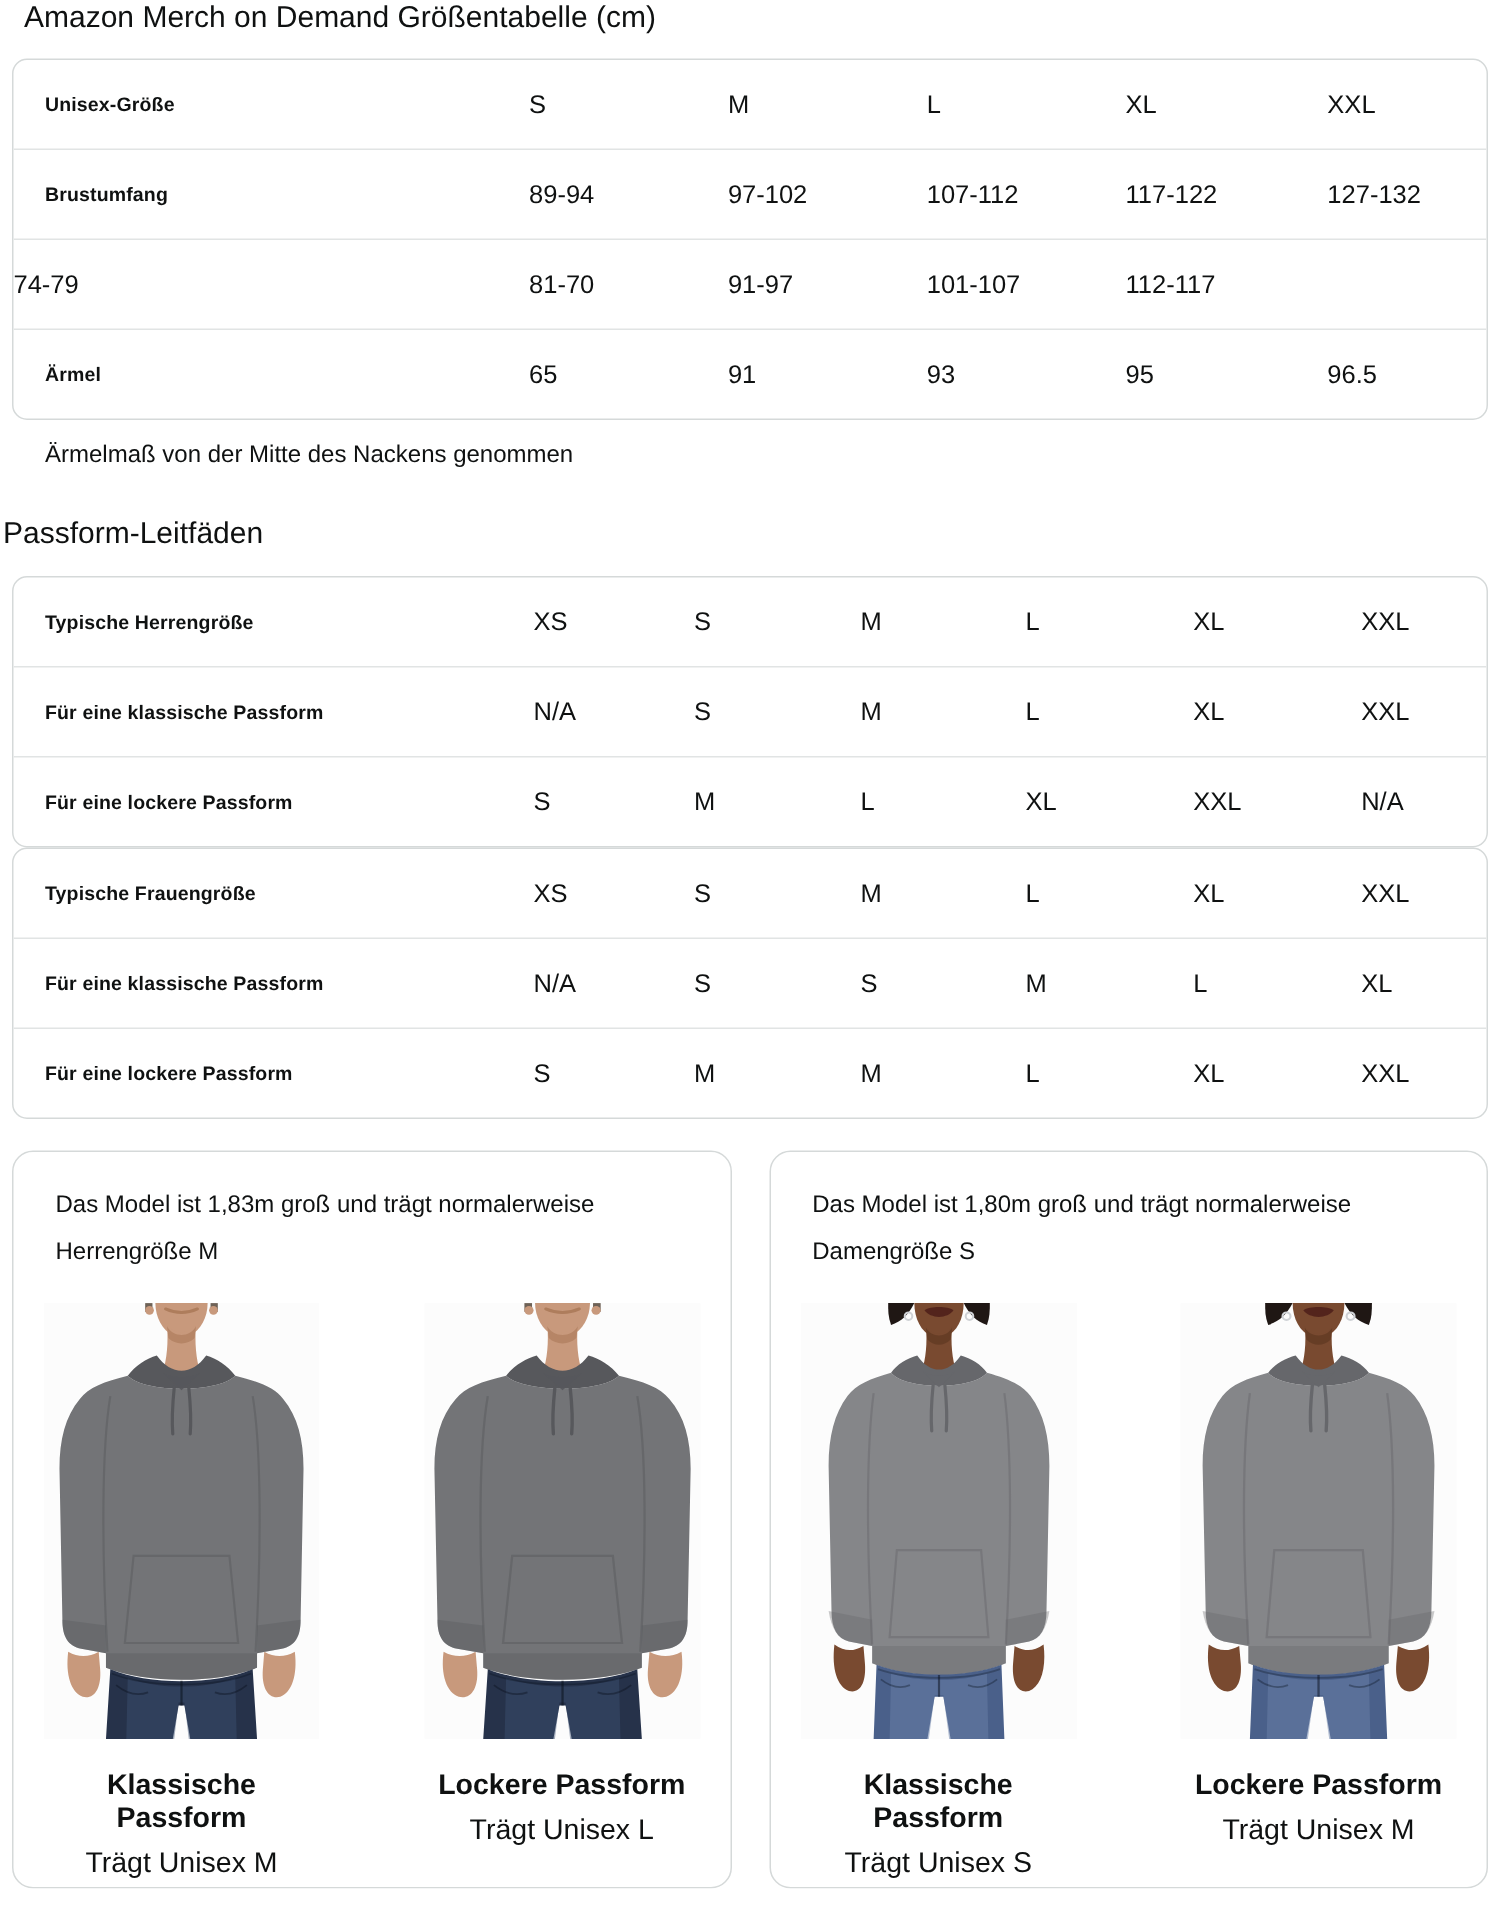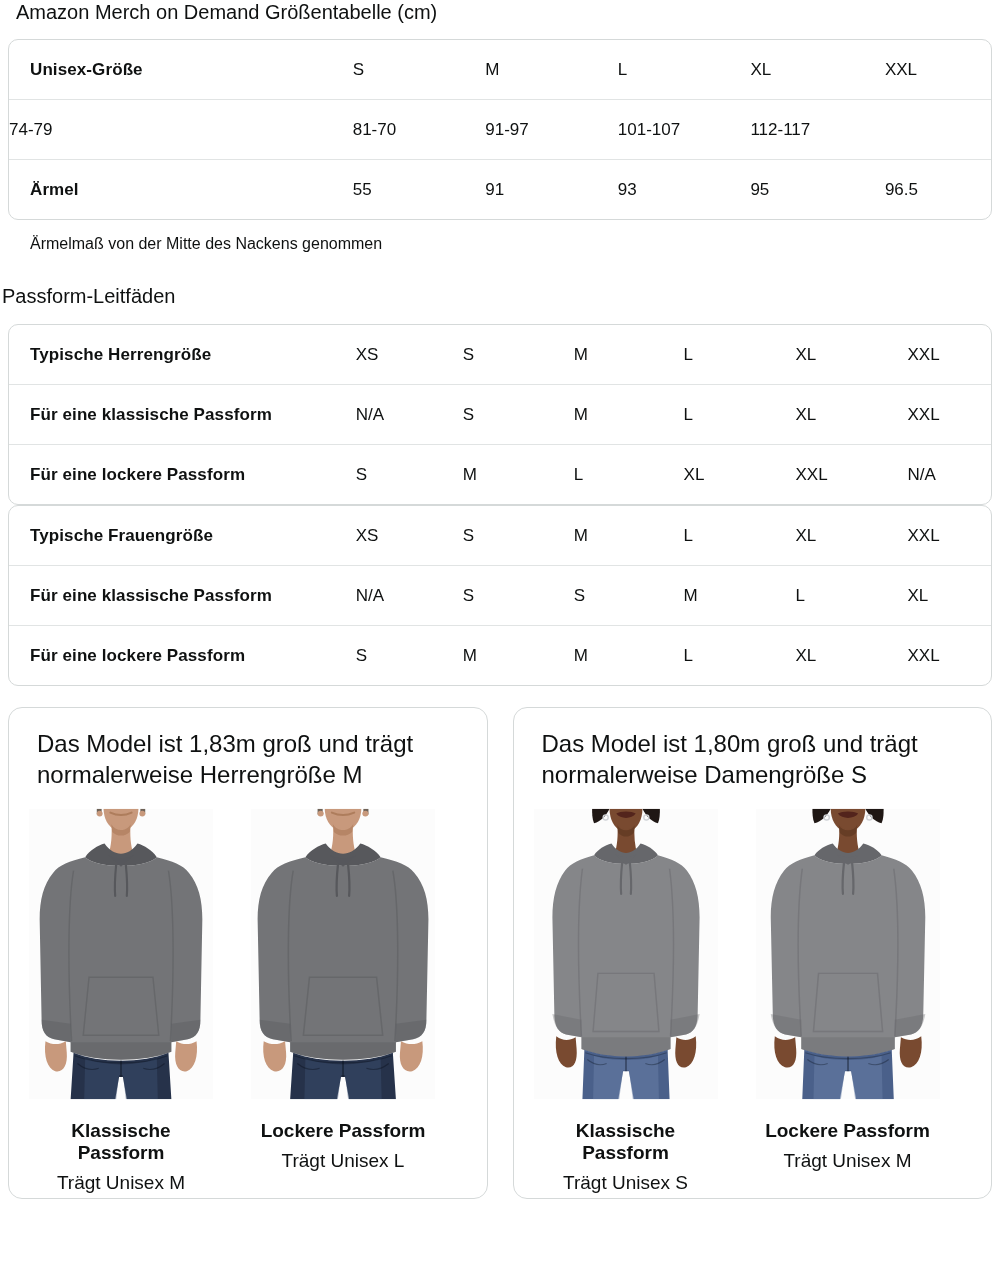--- a/index.html
+++ b/index.html
@@ -23,37 +23,37 @@
   }
   .trow{
     display:grid;
     align-items:center;
     min-height:59px;
     border-top:1px solid #E1E4E4;
   }
   .trow:first-child{border-top:none;}
   .t5{grid-template-columns:35% 13.5% 13.5% 13.5% 13.7% 10.8%;}
   .t6{grid-template-columns:35.3% 10.9% 11.3% 11.2% 11.4% 11.4% 8.5%;}
-  .tlabel{font-weight:700;font-size:17px;padding-left:21px;letter-spacing:.1px;}
+  .tlabel{font-weight:700;font-size:13px;padding-left:21px;letter-spacing:.1px;}
   .tcell{font-size:17px;}
   .note{font-size:16px;line-height:18px;padding:15px 0 0 2px;margin-left:28px;}
   .section-heading{font-size:20px;line-height:23px;font-weight:400;padding:32px 0 16px 2px;}
   .fitbox-gap{}
   .cards{display:flex;gap:25px;margin:21px 8px 0;}
   .card{
     flex:1;
     box-sizing:border-box;
     height:492px;
     border:1px solid #D5D9D9;
     border-radius:14px;
     padding:20px 20px 18px;
     background:#fff;
   }
-  .card-desc{font-size:24px;line-height:31px;margin:0 0 14px 8px;}
-  .photos{display:flex;justify-content:flex-start;gap:38px;}
+  .card-desc{font-size:16px;line-height:31px;margin:0 0 14px 8px;}
+  .photos{display:flex;justify-content:space-between;gap:38px;}
   .figure{display:flex;flex-direction:column;align-items:center;width:184px;}
   .photo-svg{width:184px;height:300px;display:block;}
   .cap-fit{font-weight:700;font-size:19px;line-height:22px;margin-top:16px;text-align:center;}
   .cap-size{font-size:19px;line-height:22px;margin-top:8px;text-align:center;}
   
   .male-photo{
     --skin:#c8997c; --skin-shadow:#a3714f; --hair:#4a3b2d; --lips:#a3714f;
     --hoodie:#737477; --hoodie-dk:#57585c;
     --jeans:#26324a; --jeans-lt:#3e5373;
   }
@@ -136,29 +136,37 @@
 <div class="tbox">
   <div class="trow t5">
     <div class="tlabel">Unisex-Größe</div>
     <div class="tcell">S</div>
     <div class="tcell">M</div>
     <div class="tcell">L</div>
     <div class="tcell">XL</div>
     <div class="tcell">XXL</div>
   </div>
   <div class="trow t5">
+    <div class="tlabel">Brustumfang</div>
+    <div class="tcell">89-94</div>
+    <div class="tcell">97-102</div>
+    <div class="tcell">107-112</div>
+    <div class="tcell">117-122</div>
+    <div class="tcell">127-132</div>
+  </div>
+  <div class="trow t5">
     <div class="tcell">74-79</div>
     <div class="tcell">81-70</div>
     <div class="tcell">91-97</div>
     <div class="tcell">101-107</div>
     <div class="tcell">112-117</div>
   </div>
   <div class="trow t5">
     <div class="tlabel">Ärmel</div>
-    <div class="tcell">55</div>
+    <div class="tcell">65</div>
     <div class="tcell">91</div>
     <div class="tcell">93</div>
     <div class="tcell">95</div>
     <div class="tcell">96.5</div>
   </div>
 </div>
 
 <div class="note">Ärmelmaß von der Mitte des Nackens genommen</div>
 
 <div class="section-heading">Passform-Leitfäden</div>

